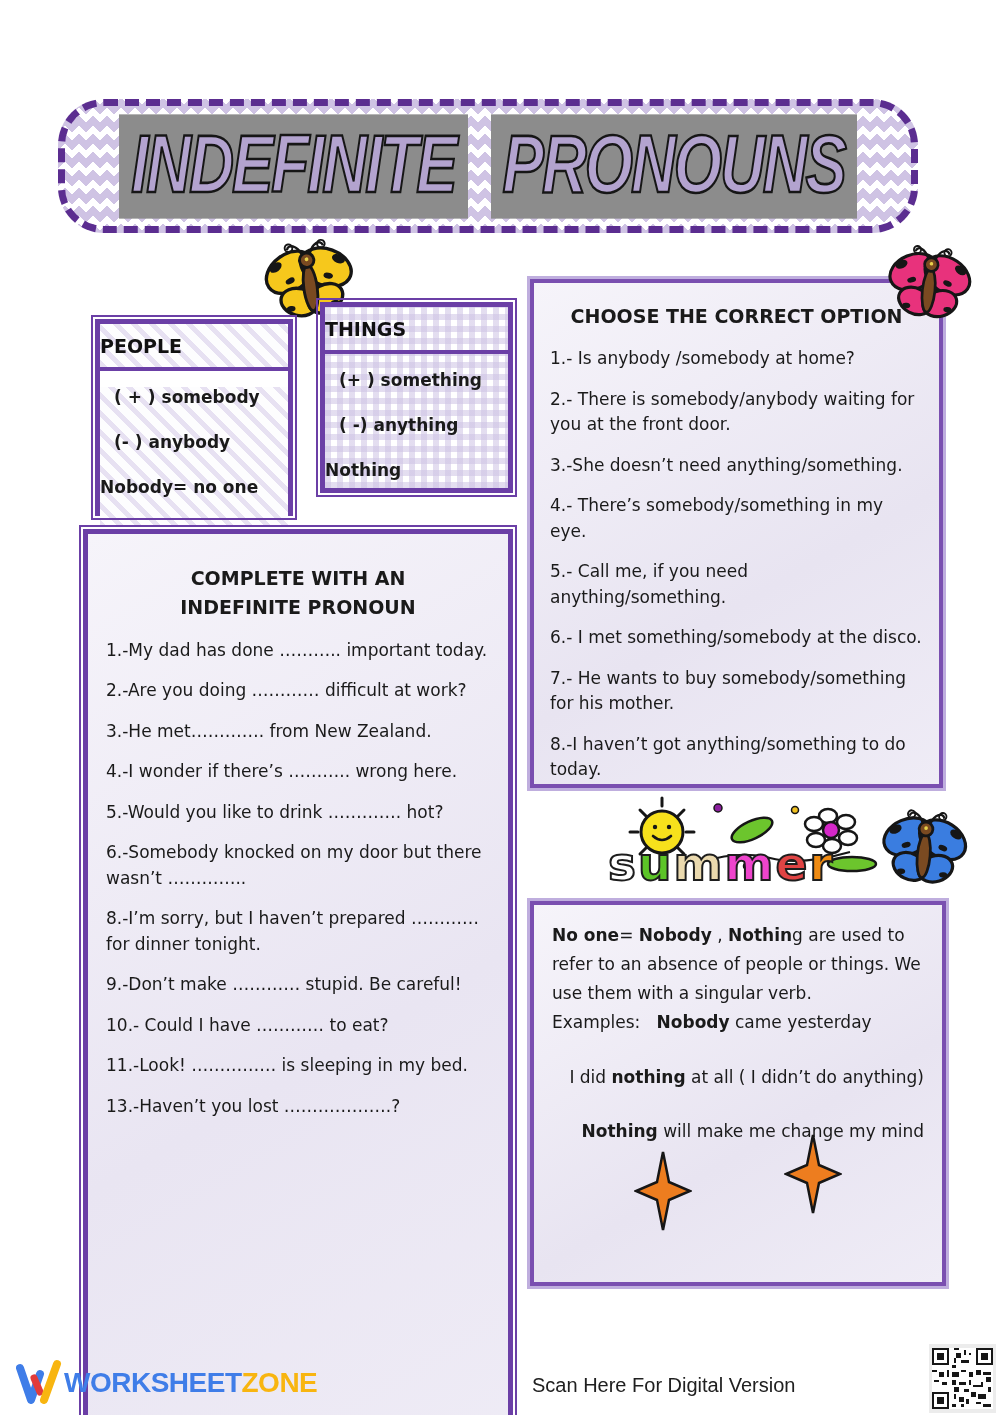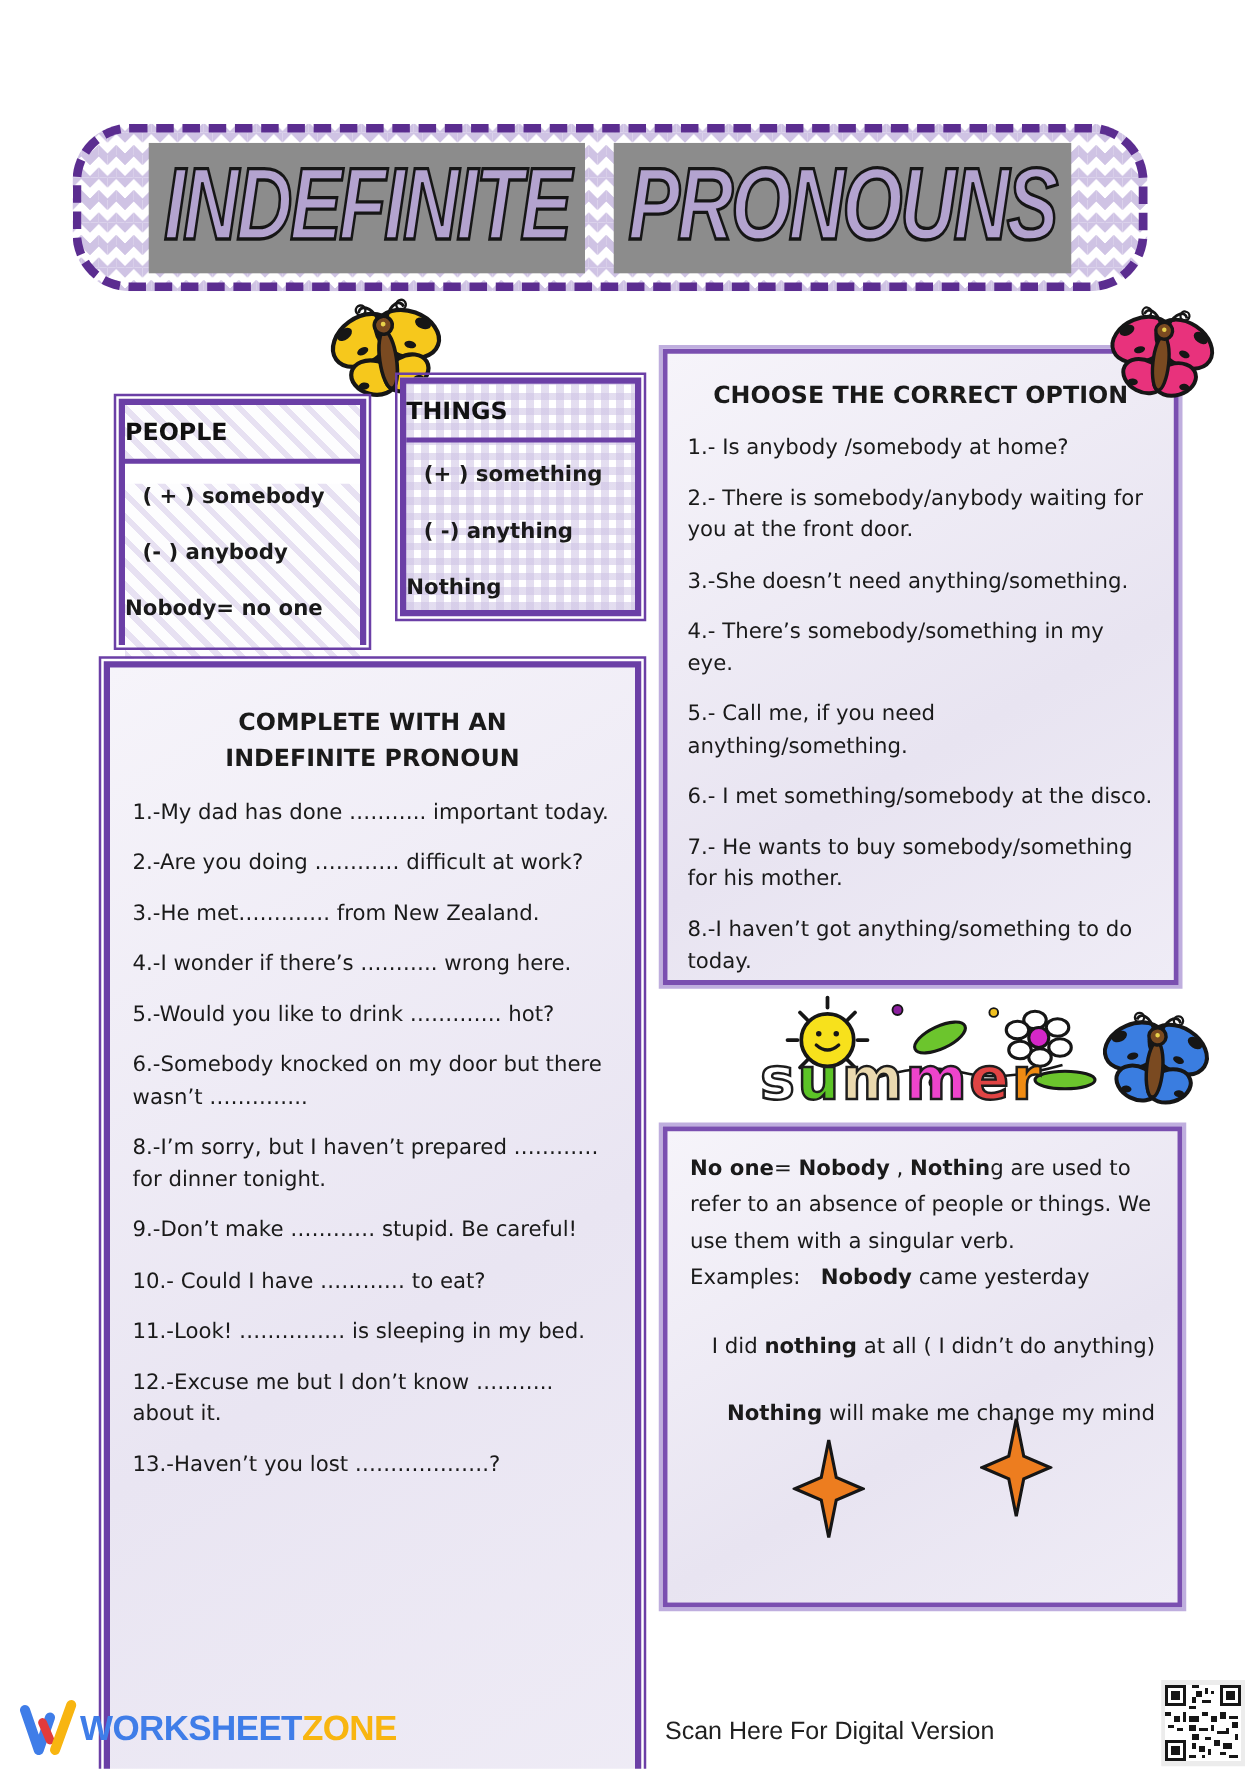--- a/index.html
+++ b/index.html
@@ -150,21 +150,20 @@
   <div class="ex-item">1.-My dad has done ……….. important today.</div>
   <div class="ex-item">2.-Are you doing ………… difficult at work?</div>
   <div class="ex-item">3.-He met…………. from New Zealand.</div>
   <div class="ex-item">4.-I wonder if there’s ……….. wrong here.</div>
   <div class="ex-item">5.-Would you like to drink …………. hot?</div>
   <div class="ex-item">6.-Somebody knocked on my door but there wasn’t …………..</div>
   <div class="ex-item">8.-I’m sorry, but I haven’t prepared ………… for dinner tonight.</div>
   <div class="ex-item">9.-Don’t make ………… stupid. Be careful!</div>
   <div class="ex-item">10.- Could I have ………… to eat?</div>
   <div class="ex-item">11.-Look! …………… is sleeping in my bed.</div>
-  <div class="ex-item">12.-Excuse me but I don’t know ……….. about it.</div>
   <div class="ex-item">13.-Haven’t you lost ……………….?</div>
 </div>
 
 <svg class="art" style="left:620px;top:796px;width:84px;height:80px" viewBox="0 0 84 80">
   <g stroke="#161616" stroke-width="3" stroke-linecap="round">
     <line x1="42" y1="2" x2="42" y2="10"></line>
       <line x1="42" y1="62" x2="42" y2="70"></line>
     <line x1="10" y1="36" x2="18" y2="36"></line>
       <line x1="66" y1="36" x2="74" y2="36"></line>
     <line x1="20" y1="14" x2="26" y2="20"></line>

